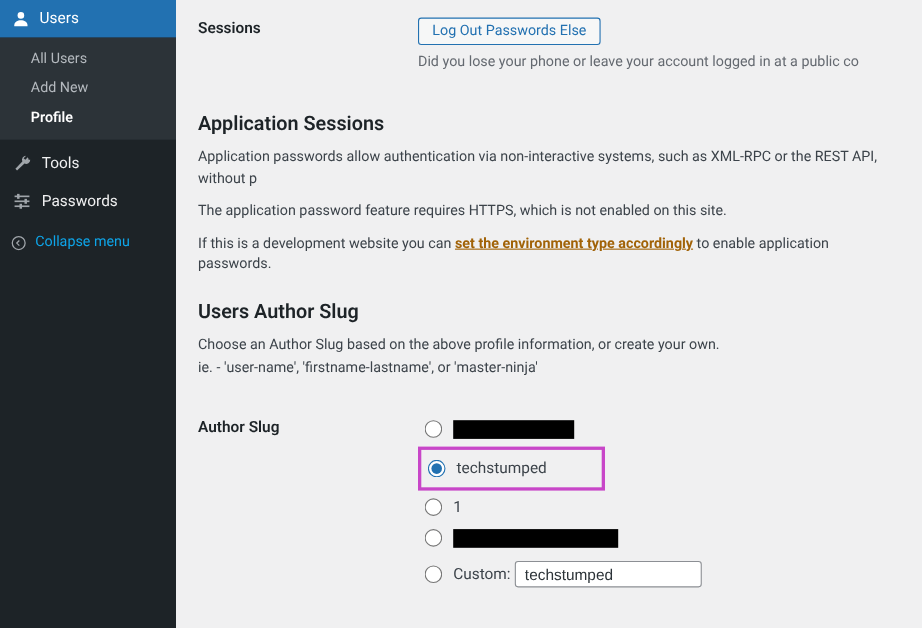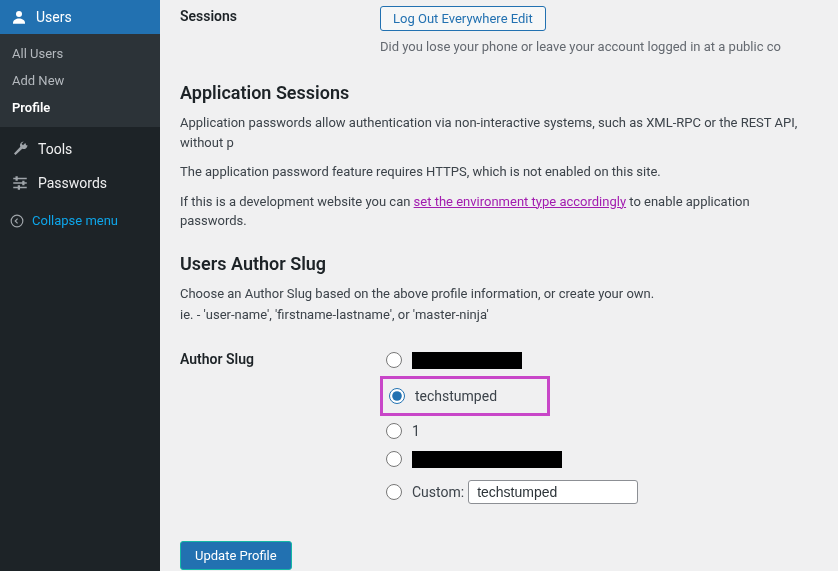--- a/index.html
+++ b/index.html
@@ -36,21 +36,21 @@
       top: 50%;
       transform: translateY(-50%);
       width: 0; height: 0;
       border-top: 8px solid transparent;
       border-bottom: 8px solid transparent;
       border-left: 8px solid #f0f0f1;
       transform: translateY(-50%) rotate(180deg);
     }
     .sidebar-sub {
       background: #2c3338;
-      padding: 6px 0;
+      padding: 6px 16px;
     }
     .sidebar-sub a {
       display: block;
       padding: 6px 12px;
       color: #b4b9be;
       text-decoration: none;
       font-size: 13px;
     }
     .sidebar-sub a.active {
       color: #fff;
@@ -83,21 +83,21 @@
       font-size: 13px;
       cursor: pointer;
     }
     .collapse .icon { margin-right: 8px; }
     .content {
       flex: 1;
       padding: 0 20px;
       background: #f0f0f1;
       overflow: hidden;
     }
-    .row { display: flex; padding: 6px 0; }
+    .row { display: flex; padding: 16px 0; }
     .row-label {
       width: 200px;
       font-weight: 600;
       color: #1d2327;
       font-size: 14px;
       padding-top: 2px;
     }
     .row-field { flex: 1; }
     .btn-secondary {
       display: inline-block;
@@ -126,23 +126,24 @@
       color: #1d2327;
       margin: 22px 0 10px 0;
     }
     .para {
       font-size: 13px;
       color: #3c434a;
       margin: 10px 0;
       line-height: 1.5;
     }
     .link {
-      color: #a21caf;
+      color: #a16207;
       text-decoration: underline;
       cursor: pointer;
+      font-weight: bold;
     }
     .radio-list { }
     .radio-row {
       display: flex;
       align-items: center;
       padding: 5px 6px;
       margin: 2px 0;
     }
     .radio-row.highlight {
       border: 3px solid #c846c8;
@@ -235,21 +236,21 @@
     </span>
     <span>Collapse menu</span>
   </div>
 </div>
 
 <div class="content">
 
   <div class="row">
     <div class="row-label">Sessions</div>
     <div class="row-field">
-      <span class="btn-secondary">Log Out Everywhere Edit</span>
+      <span class="btn-secondary">Log Out Passwords Else</span>
       <div class="desc">Did you lose your phone or leave your account logged in at a public co</div>
     </div>
   </div>
 
   <h2>Application Sessions</h2>
   <p class="para">Application passwords allow authentication via non-interactive systems, such as XML-RPC or the REST API, without p</p>
   <p class="para">The application password feature requires HTTPS, which is not enabled on this site.</p>
   <p class="para">
     <span>If this is a development website you can </span><span class="link">set the environment type accordingly</span><span> to enable application passwords.</span>
   </p>

